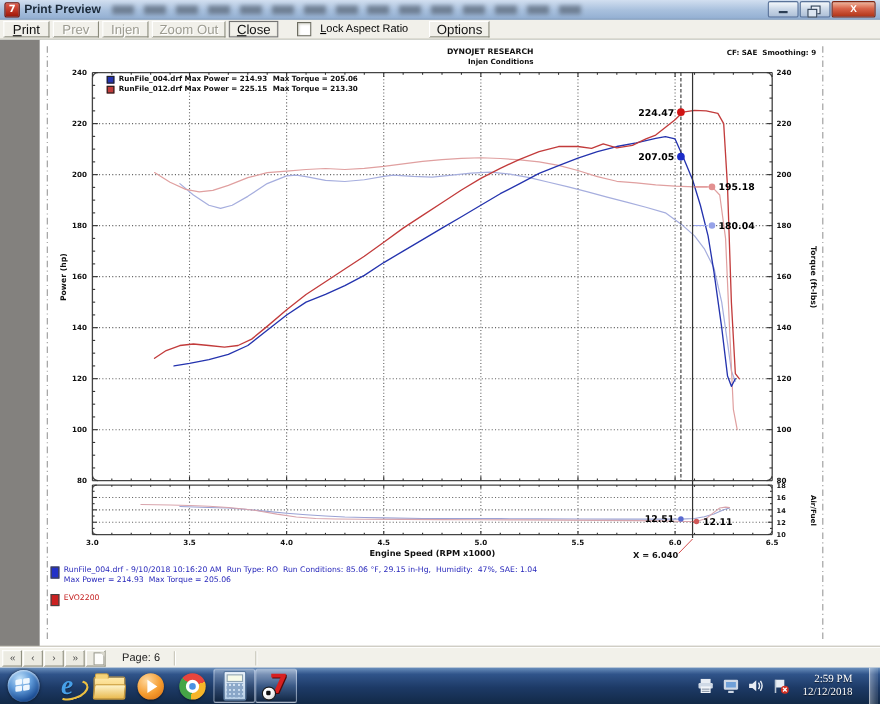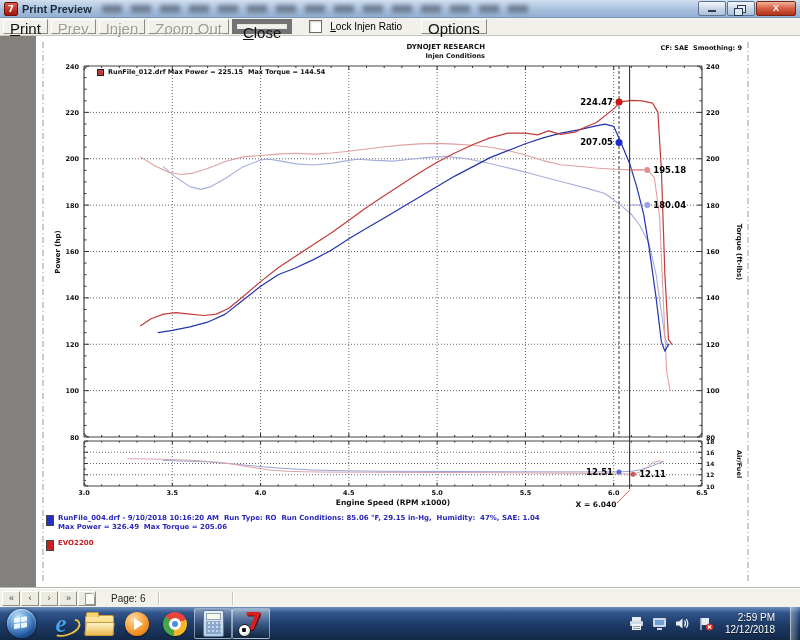--- a/index.html
+++ b/index.html
@@ -18,25 +18,25 @@
     background:linear-gradient(#f5f8fb,#cad7e7 50%,#aec0d7);color:#2c3e54;}
   .wb .dash{width:8px;height:2px;background:#2c3e54;margin-top:4px;}
   .wb .rst{position:relative;width:7px;height:6px;border:1px solid #2c3e54;background:#e9eff7;}
   .wb .rst::before{content:'';position:absolute;left:-4px;top:2px;width:7px;height:6px;border:1px solid #2c3e54;background:#dbe5f1;}
   .wb.close{width:38px;background:linear-gradient(#f0b49b,#d8644a 45%,#b03418);border-color:#7e2410;color:#fff;
     font:bold 9px/13px "Liberation Sans",sans-serif;}
   
   .toolbar{position:absolute;left:0;top:18px;width:800px;height:18px;z-index:6;background:#f1f0ea;
     border-bottom:1px solid #c9c7bb;display:flex;align-items:center;padding:0 3px;box-sizing:border-box;gap:3px;}
   .tbtn{height:15px;min-width:42px;padding:0 6px;background:#f1f0ea;border:1px solid;border-color:#ffffff #8b8b7c #8b8b7c #ffffff;
-    font-size:15px;color:#111;display:grid;place-items:center;box-sizing:border-box;}
+    font-size:12px;color:#111;display:grid;place-items:center;box-sizing:border-box;}
   .tbtn .lbl{display:block;}
   .tbtn.accel .lbl::first-letter{text-decoration:underline;}
   .tbtn.dis{color:#9d9c92;text-shadow:1px 1px 0 #fff;}
-  .tbtn.def{border:5px solid #737373;box-shadow:inset 0 0 0 1px #e7e6df;}
+  .tbtn.def{border:1px solid #737373;box-shadow:inset 0 0 0 1px #e7e6df;}
   .cb{width:11px;height:11px;background:#fff;border:1px solid #6d6d61;box-shadow:inset 1px 1px 2px #cfcfc6;margin-left:14px;flex:0 0 auto;}
   .cblabel{font-size:10px;margin-left:5px;display:block;}
   .cblabel::first-letter{text-decoration:underline;}
   .opt{margin-left:16px;}
   
   .sidegray{position:absolute;left:0;top:36px;width:36px;height:552px;background:#83817e;border-right:1px solid #5f5d5a;z-index:1;}
   .page{position:absolute;left:36px;top:36px;width:764px;height:552px;background:#fff;z-index:1;}
   #chart-svg{position:absolute;left:0;top:0;width:800px;height:640px;z-index:2;pointer-events:none;}
   #chart-svg text{font-family:"DejaVu Sans",sans-serif;font-weight:bold;}
   .overlay{position:absolute;inset:0;z-index:3;pointer-events:none;}
@@ -52,21 +52,21 @@
   .lsq-r{background:#c03a3a;}
   .lt1{display:inline-block;width:140px;white-space:pre;}
   .lt2{white-space:pre;}
   .runinfo{position:absolute;left:46px;top:514px;font:7px/9px "DejaVu Sans",sans-serif;}
   .run{position:relative;padding-left:12px;margin-bottom:7px;}
   .rsq{position:absolute;left:0;top:1px;width:6px;height:9px;border:1px solid #444;}
   .run-blue{color:#2828bb;}
   .run-blue .rsq{background:#2230c8;}
   .run-red{color:#c42020;}
   .run-red .rsq{background:#cc2020;}
-  .rl{white-space:pre;font-weight:bold;}
+  .rl{white-space:pre;}
   
   .statusbar{position:absolute;left:0;top:588px;width:800px;height:19px;z-index:6;background:#f2f1ea;
     border-top:1px solid #fff;box-shadow:0 -1px 0 #b9b7ab;display:flex;align-items:center;padding:0 2px;box-sizing:border-box;gap:1px;}
   .sbtn{width:18px;height:15px;border:1px solid;border-color:#fff #8f8f80 #8f8f80 #fff;background:#ecebe2;
     font-size:9px;color:#444;display:grid;place-items:center;box-sizing:border-box;}
   .docico{width:8px;height:10px;background:#fdfdfb;border:1px solid #9a9a8d;position:relative;}
   .docico::before{content:'';position:absolute;right:-1px;top:-1px;border:2px solid;border-color:#d9d8cd #d9d8cd transparent transparent;}
   .pagetext{font-size:10px;color:#222;margin-left:14px;}
   .sdiv{width:1px;height:13px;background:#c8c6ba;box-shadow:1px 0 0 #fff;}
   .sdiv.d1{margin-left:12px;}
@@ -110,21 +110,21 @@
     background:repeating-linear-gradient(0deg,#7d9cc0 0 2px,transparent 2px 4px),
                repeating-linear-gradient(90deg,#7d9cc0 0 2px,transparent 2px 4px);opacity:.8;}
   .ic-dyno{position:relative;width:26px;height:26px;}
   .ic-dyno .seven{position:absolute;left:7px;top:-2px;color:#d82020;font:bold 24px/26px "DejaVu Sans",sans-serif;
     text-shadow:1px 1px 0 #550808;}
   .ic-dyno .ball{position:absolute;left:0px;bottom:0px;width:11px;height:11px;border-radius:50%;
     background:radial-gradient(circle at 35% 30%,#fff 35%,#c9c9c9);border:1px solid #1a1a1a;}
   .ic-dyno .ball::after{content:'';position:absolute;left:3px;top:3px;width:4px;height:4px;background:#111;border-radius:1px;}
   .tray{margin-left:auto;display:flex;align-items:center;gap:7px;}
   .trayico{width:16px;height:16px;display:grid;place-items:center;}
-  .clock{text-align:right;color:#fff;font-size:10px;line-height:12px;text-shadow:0 1px 1px rgba(0,0,0,.7);margin:0 6px 0 4px;}
+  .clock{text-align:right;color:#fff;font-size:10px;line-height:12px;text-shadow:0 1px 1px rgba(0,0,0,.7);margin:0 6px 0 4px;font-family:Liberation Serif, serif;}
   .showdesk{width:7px;height:33px;margin-left:2px;background:linear-gradient(90deg,rgba(255,255,255,.35),rgba(255,255,255,.08));
     border-left:1px solid rgba(255,255,255,.6);flex:0 0 auto;}
 </style>
 </head>
 <body>
 
 <div class="screen">
 
   <div class="sidegray"></div>
   <div class="page"></div>
@@ -448,31 +448,36 @@
 
   <div class="overlay">
     <div class="chead">
       <div>DYNOJET RESEARCH</div>
       <div class="h2">Injen Conditions</div>
     </div>
     <div class="smooth">CF: SAE  Smoothing: 9</div>
 
     <div class="legend">
       <div class="lrow">
+        <span class="lsq lsq-b"></span>
+        <span class="lt1">RunFile_004.drf Max Power = 214.93</span>
+        <span class="lt2">Max Torque = 205.06</span>
+      </div>
+      <div class="lrow">
         <span class="lsq lsq-r"></span>
         <span class="lt1">RunFile_012.drf Max Power = 225.15</span>
-        <span class="lt2">Max Torque = 144.54</span>
+        <span class="lt2">Max Torque = 213.30</span>
       </div>
     </div>
 
     <div class="runinfo">
       <div class="run run-blue">
         <span class="rsq"></span>
         <div class="rl">RunFile_004.drf - 9/10/2018 10:16:20 AM  Run Type: RO  Run Conditions: 85.06 °F, 29.15 in-Hg,  Humidity:  47%, SAE: 1.04</div>
-        <div class="rl">Max Power = 326.49  Max Torque = 205.06</div>
+        <div class="rl">Max Power = 214.93  Max Torque = 205.06</div>
       </div>
       <div class="run run-red">
         <span class="rsq"></span>
         <div class="rl">EVO2200</div>
       </div>
     </div>
   </div>
 
   <div class="titlebar">
     <span class="appico">7</span>
@@ -499,21 +504,21 @@
     <button class="tbtn dis">
         <span class="lbl">Injen</span>
       </button>
     <button class="tbtn dis">
         <span class="lbl">Zoom Out</span>
       </button>
     <button class="tbtn accel def">
         <span class="lbl">Close</span>
       </button>
     <span class="cb"></span>
-    <span class="cblabel">Lock Injen Ratio</span>
+    <span class="cblabel">Lock Aspect Ratio</span>
     <button class="tbtn opt">
         <span class="lbl">Options</span>
       </button>
   </div>
 
   <div class="statusbar">
     <button class="sbtn">
         <span>«</span>
       </button>
     <button class="sbtn">

